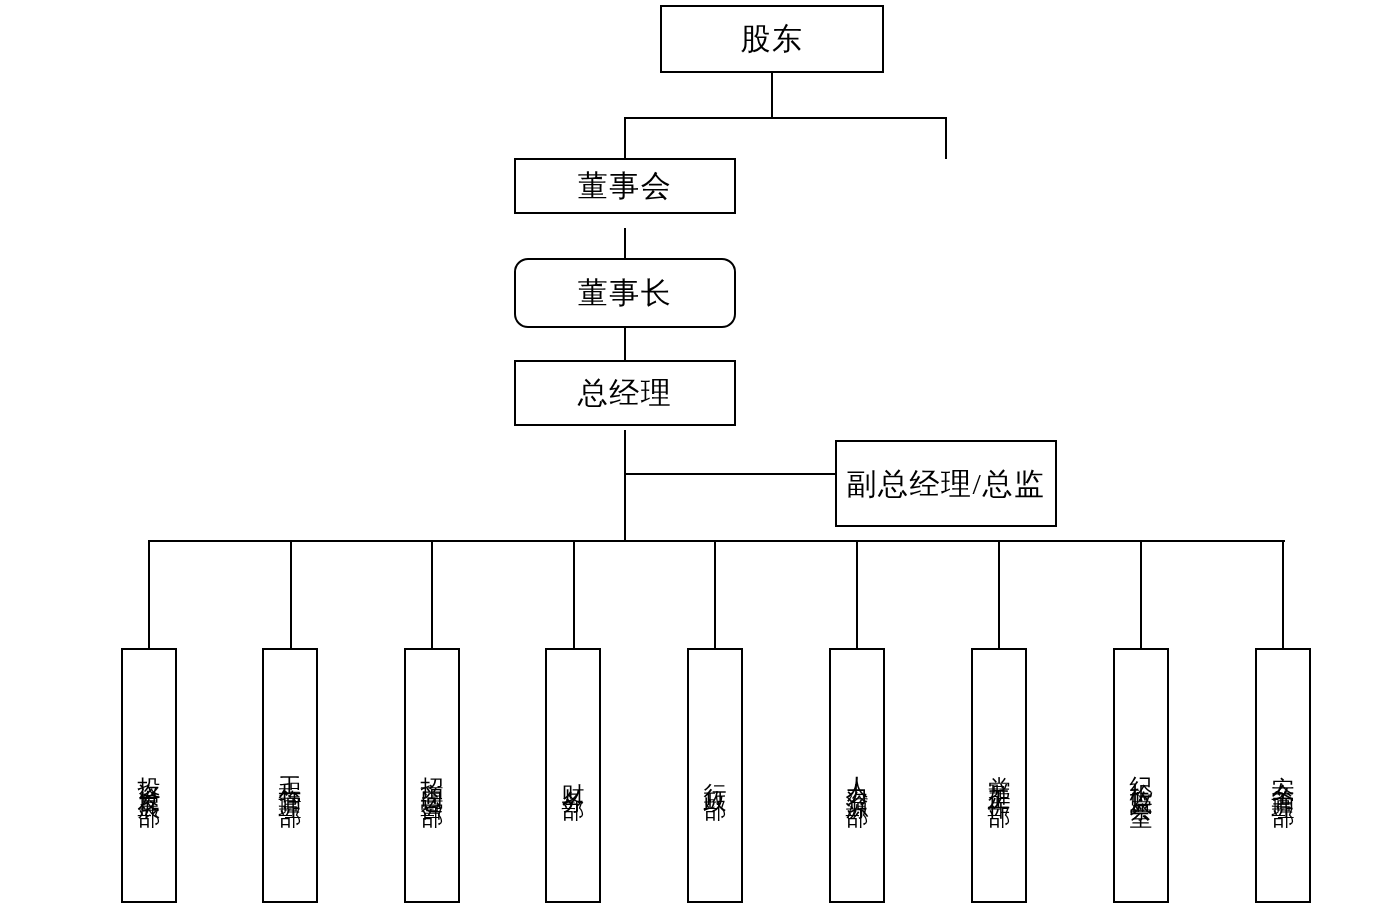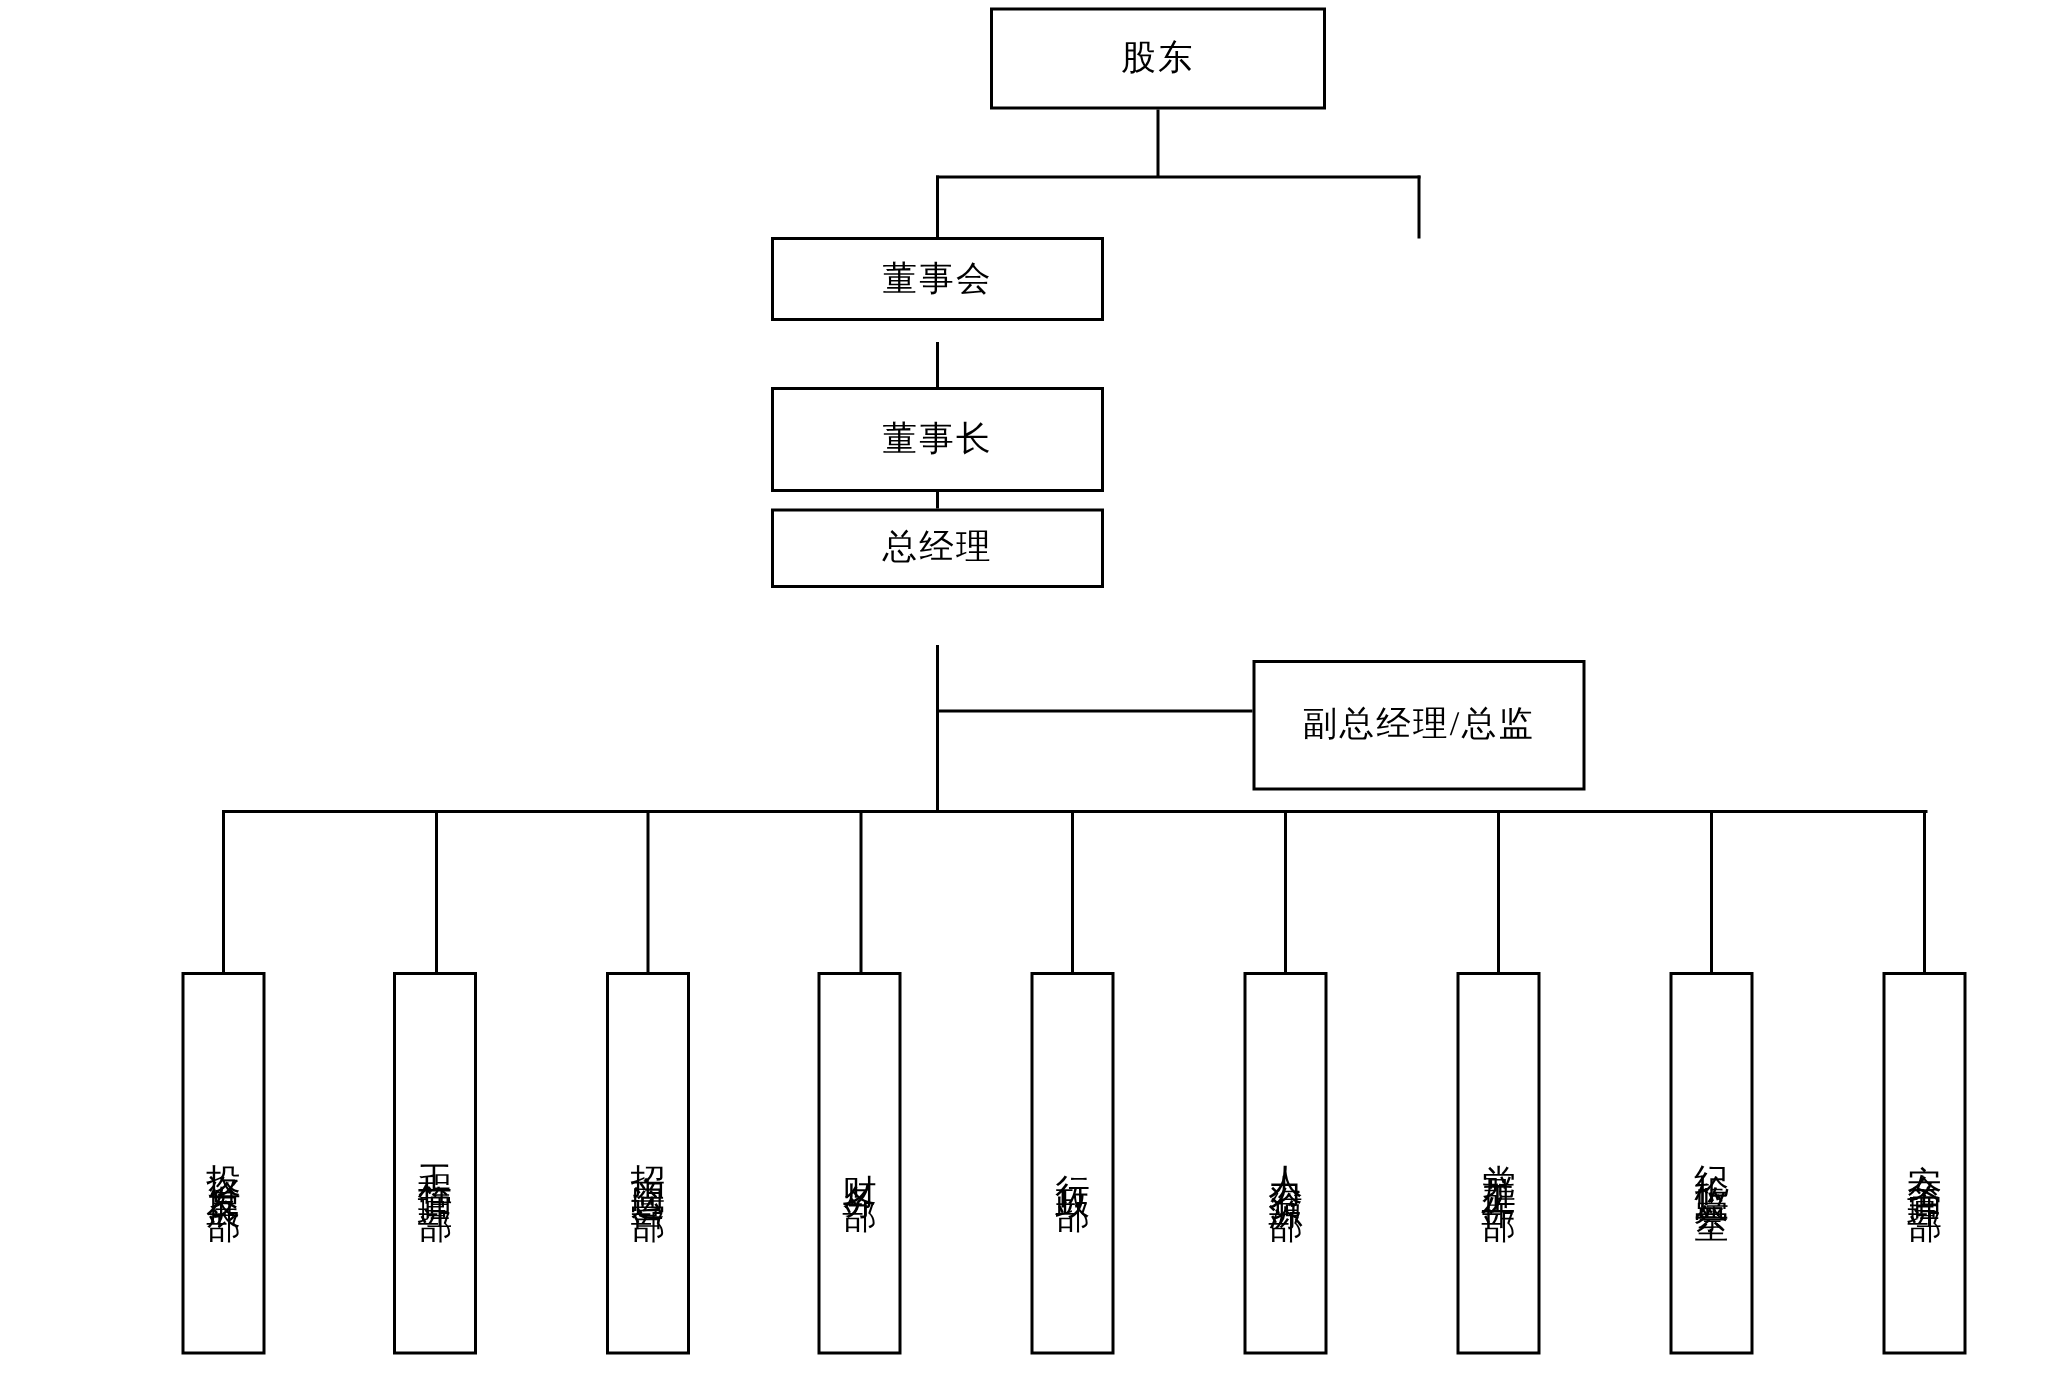--- a/index.html
+++ b/index.html
@@ -23,21 +23,21 @@
     position: absolute;
     box-sizing: border-box;
     border: 2px solid #000000;
     background: #ffffff;
     display: flex;
     align-items: center;
     justify-content: center;
     text-align: center;
   }
   .node-label {
-    font-size: 23px;
+    font-size: 30px;
     line-height: 1.25;
     letter-spacing: 1.5px;
     white-space: nowrap;
     color: #000000;
   }
   .node.vertical {
     align-items: center;
     justify-content: center;
   }
   .node.vertical .node-label {
@@ -72,27 +72,27 @@
 
   <div class="conn v" style="left:945px; top:117px; height:42px;"></div>
 
   <div class="node" style="left:514px; top:158px; width:222px; height:56px;">
     <span class="node-label">董事会</span>
   </div>
 
 
   <div class="conn v" style="left:624px; top:228px; height:31px;"></div>
 
-  <div class="node" style="left:514px; top:258px; width:222px; height:70px;">
+  <div class="node" style="left:514px; top:258px; width:222px; height:70px;border-radius:14px;">
     <span class="node-label">董事长</span>
   </div>
 
   <div class="conn v" style="left:624px; top:328px; height:33px;"></div>
 
-  <div class="node" style="left:514px; top:339px; width:222px; height:53px;text-align:right;">
+  <div class="node" style="left:514px; top:360px; width:222px; height:66px;text-align:right;">
     <span class="node-label">总经理</span>
   </div>
 
   <div class="conn v" style="left:624px; top:430px; height:112px;"></div>
 
   <div class="conn h" style="left:624px; top:473px; width:212px;"></div>
 
   <div class="node" style="left:835px; top:440px; width:222px; height:87px;">
     <span class="node-label">副总经理/总监</span>
   </div>

